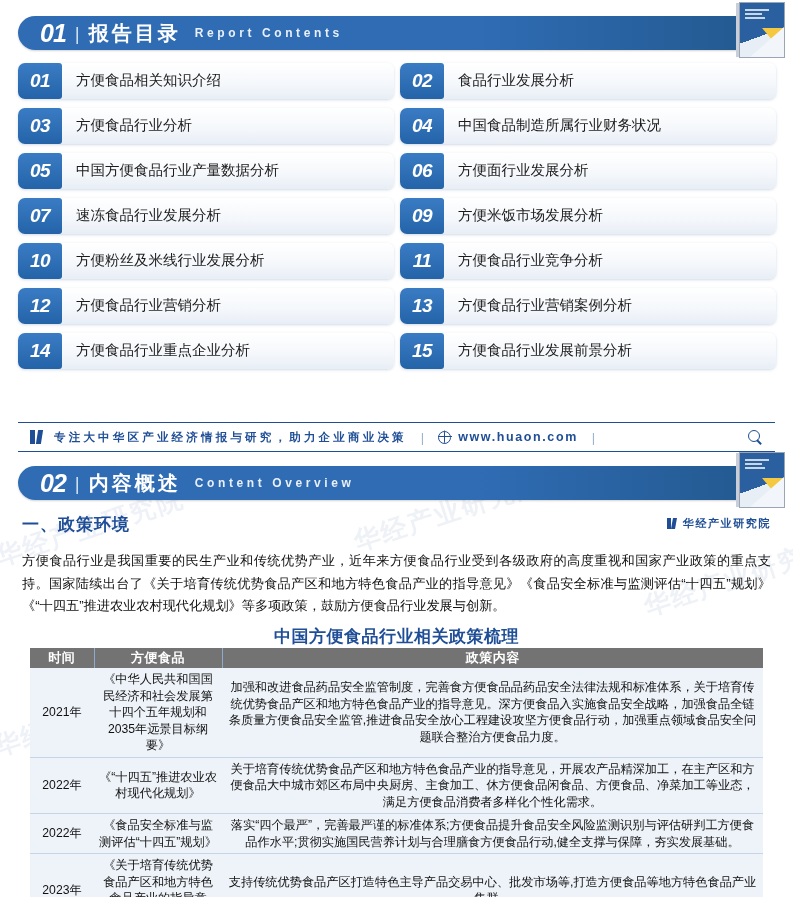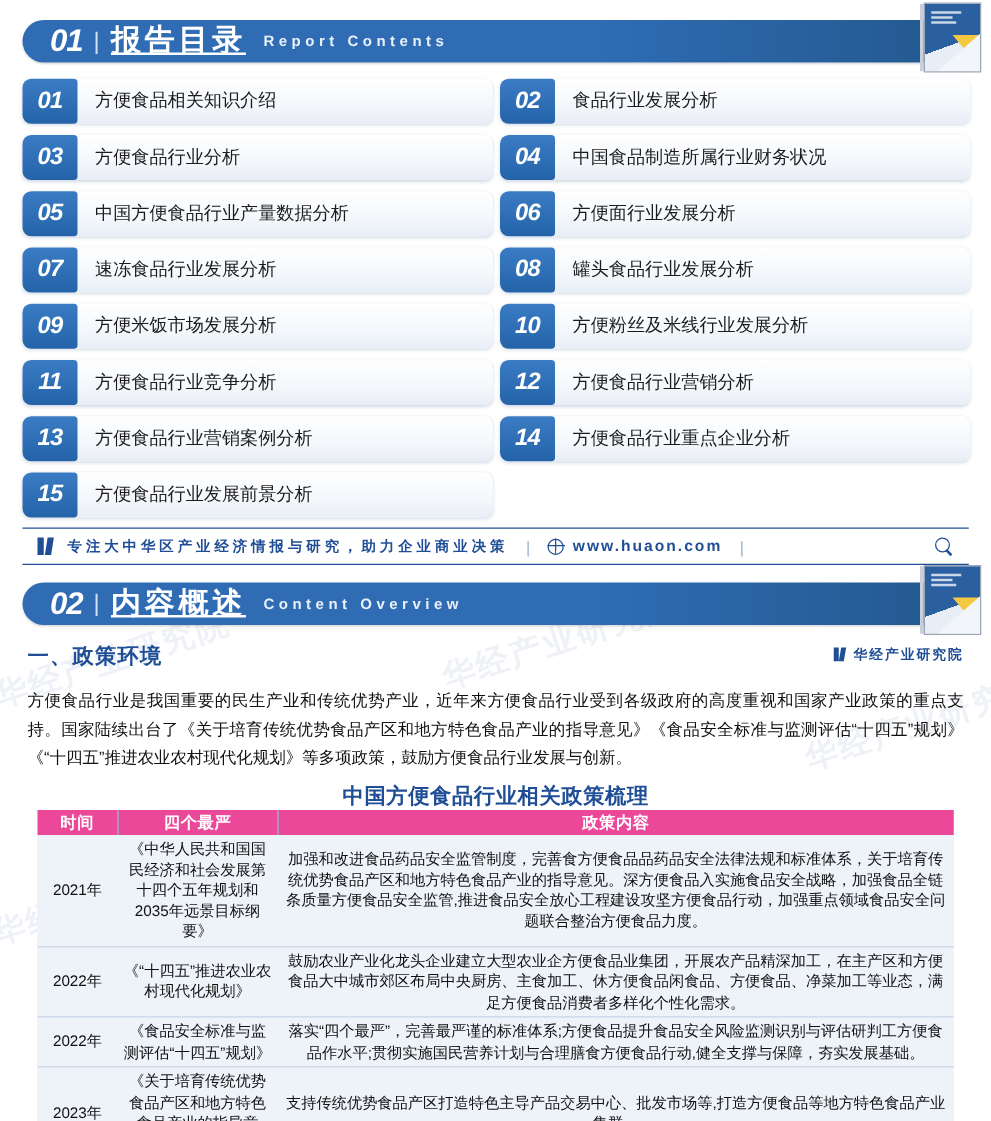--- a/index.html
+++ b/index.html
@@ -56,25 +56,24 @@
   }
   .band-sep {
     color: #cfe0f2;
     font-size: 19px;
     margin: 0 9px 0 9px;
     font-weight: 300;
     line-height: 1;
   }
   .band-cn {
     color: #ffffff;
-    font-size: 24px;
+    font-size: 20px;
     font-weight: bold;
     letter-spacing: 3px;
     line-height: 1;
-    text-decoration: underline;
   }
   .band-en {
     color: #e8f0f9;
     font-size: 12px;
     font-weight: bold;
     letter-spacing: 3.6px;
     margin-left: 14px;
     line-height: 1;
   }
 
@@ -270,21 +269,21 @@
     width: 733px;
     z-index: 3;
   }
   table.policy {
     width: 100%;
     border-collapse: collapse;
     table-layout: fixed;
     background: #eef3f9;
   }
   table.policy thead th {
-    background: #ec4899;
+    background: #737373;
     color: #ffffff;
     font-size: 13px;
     font-weight: bold;
     height: 20px;
     padding: 1px 2px;
     border-left: 1px solid #8ea9cc;
     border-right: 1px solid #8ea9cc;
     text-align: center;
     letter-spacing: 0.5px;
   }
@@ -376,26 +375,20 @@
     <div class="toc-item">
         <div class="toc-inner">
           <div class="toc-badge">06</div>
           <div class="toc-label">方便面行业发展分析</div>
         </div>
       </div>
     <div class="toc-item">
         <div class="toc-inner">
           <div class="toc-badge">07</div>
           <div class="toc-label">速冻食品行业发展分析</div>
-        </div>
-      </div>
-    <div class="toc-item">
-        <div class="toc-inner">
-          <div class="toc-badge">08</div>
-          <div class="toc-label">罐头食品行业发展分析</div>
         </div>
       </div>
     <div class="toc-item">
         <div class="toc-inner">
           <div class="toc-badge">09</div>
           <div class="toc-label">方便米饭市场发展分析</div>
         </div>
       </div>
     <div class="toc-item">
         <div class="toc-inner">
@@ -479,34 +472,34 @@
 
   <div class="para" style="top:550px;">方便食品行业是我国重要的民生产业和传统优势产业，近年来方便食品行业受到各级政府的高度重视和国家产业政策的重点支持。国家陆续出台了《关于培育传统优势食品产区和地方特色食品产业的指导意见》《食品安全标准与监测评估“十四五”规划》《“十四五”推进农业农村现代化规划》等多项政策，鼓励方便食品行业发展与创新。</div>
 
   <div class="tbl-title" style="top:625px;">中国方便食品行业相关政策梳理</div>
 
   <div class="tbl-wrap" style="top:648px;">
     <table class="policy">
       <thead>
         <tr>
           <th style="width:64px;">时间</th>
-          <th style="width:128px;">四个最严</th>
+          <th style="width:128px;">方便食品</th>
           <th>政策内容</th>
         </tr>
       </thead>
       <tbody>
         <tr>
           <td class="c-time">2021年</td>
           <td class="c-doc">《中华人民共和国国民经济和社会发展第十四个五年规划和2035年远景目标纲要》</td>
           <td class="c-body">加强和改进食品药品安全监管制度，完善食方便食品品药品安全法律法规和标准体系，关于培育传统优势食品产区和地方特色食品产业的指导意见。深方便食品入实施食品安全战略，加强食品全链条质量方便食品安全监管,推进食品安全放心工程建设攻坚方便食品行动，加强重点领域食品安全问题联合整治方便食品力度。</td>
         </tr>
         <tr>
           <td class="c-time">2022年</td>
           <td class="c-doc">《“十四五”推进农业农村现代化规划》</td>
-          <td class="c-body">鼓励农业产业化龙头企业建立大型农业企方便食品业集团，开展农产品精深加工，在主产区和方便食品大中城市郊区布局中央厨房、主食加工、休方便食品闲食品、方便食品、净菜加工等业态，满足方便食品消费者多样化个性化需求。</td>
+          <td class="c-body">关于培育传统优势食品产区和地方特色食品产业的指导意见，开展农产品精深加工，在主产区和方便食品大中城市郊区布局中央厨房、主食加工、休方便食品闲食品、方便食品、净菜加工等业态，满足方便食品消费者多样化个性化需求。</td>
         </tr>
         <tr>
           <td class="c-time">2022年</td>
           <td class="c-doc">《食品安全标准与监测评估“十四五”规划》</td>
           <td class="c-body">落实“四个最严”，完善最严谨的标准体系;方便食品提升食品安全风险监测识别与评估研判工方便食品作水平;贯彻实施国民营养计划与合理膳食方便食品行动,健全支撑与保障，夯实发展基础。</td>
         </tr>
         <tr>
           <td class="c-time">2023年</td>
           <td class="c-doc">《关于培育传统优势食品产区和地方特色食品产业的指导意见》</td>
           <td class="c-body">支持传统优势食品产区打造特色主导产品交易中心、批发市场等,打造方便食品等地方特色食品产业集群。</td>

